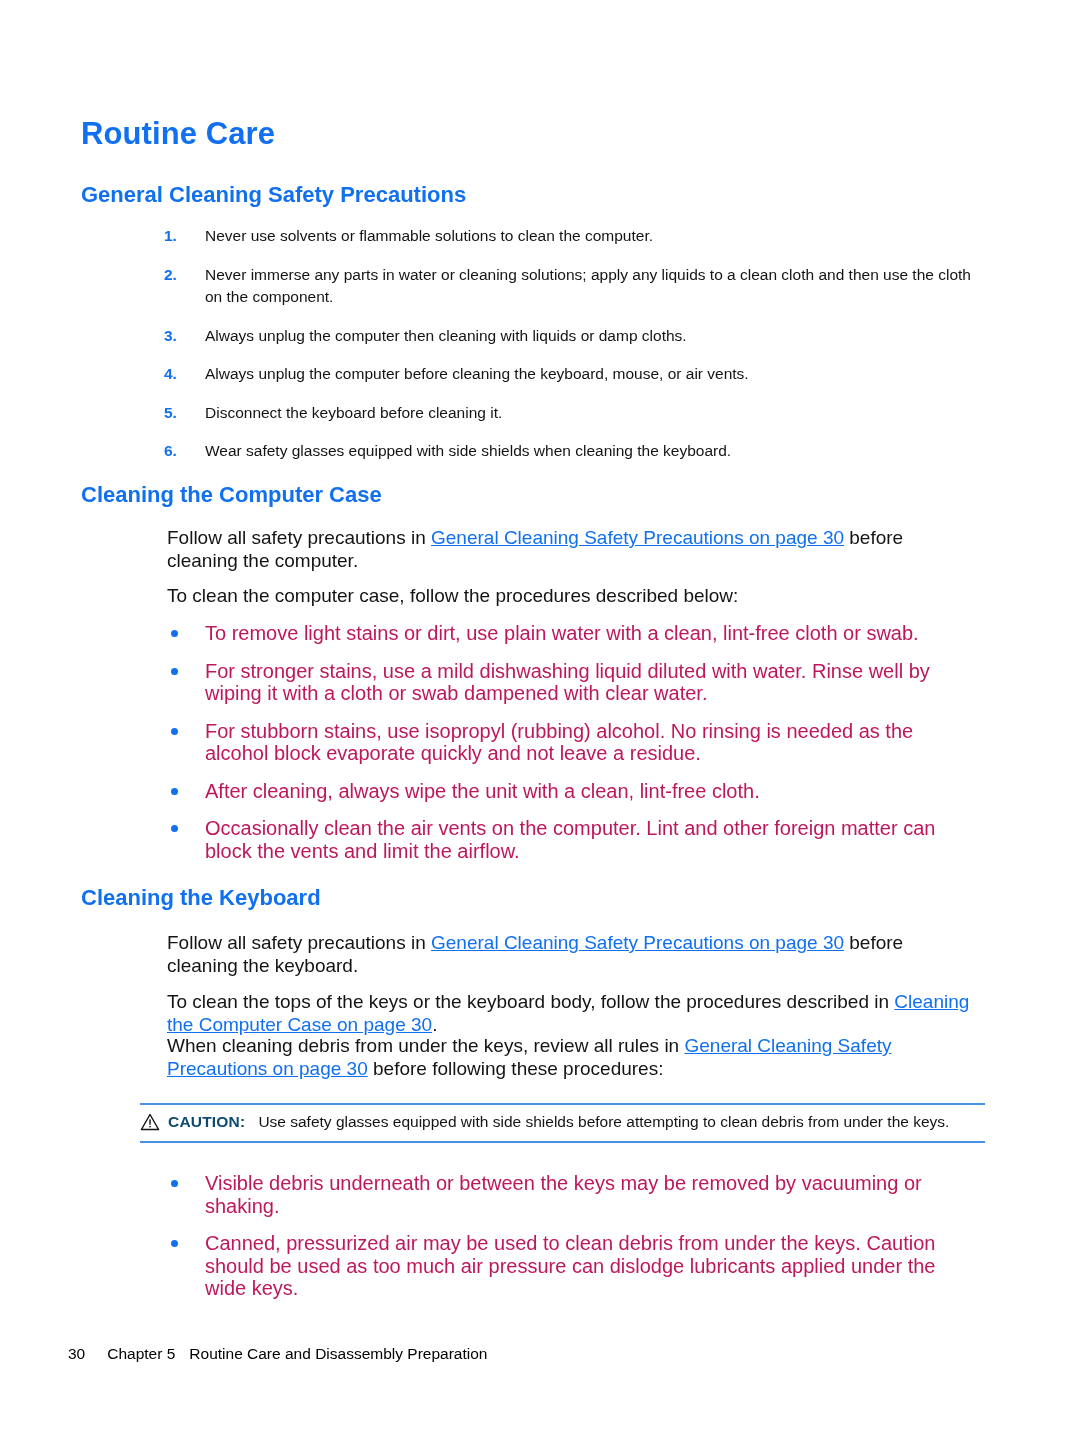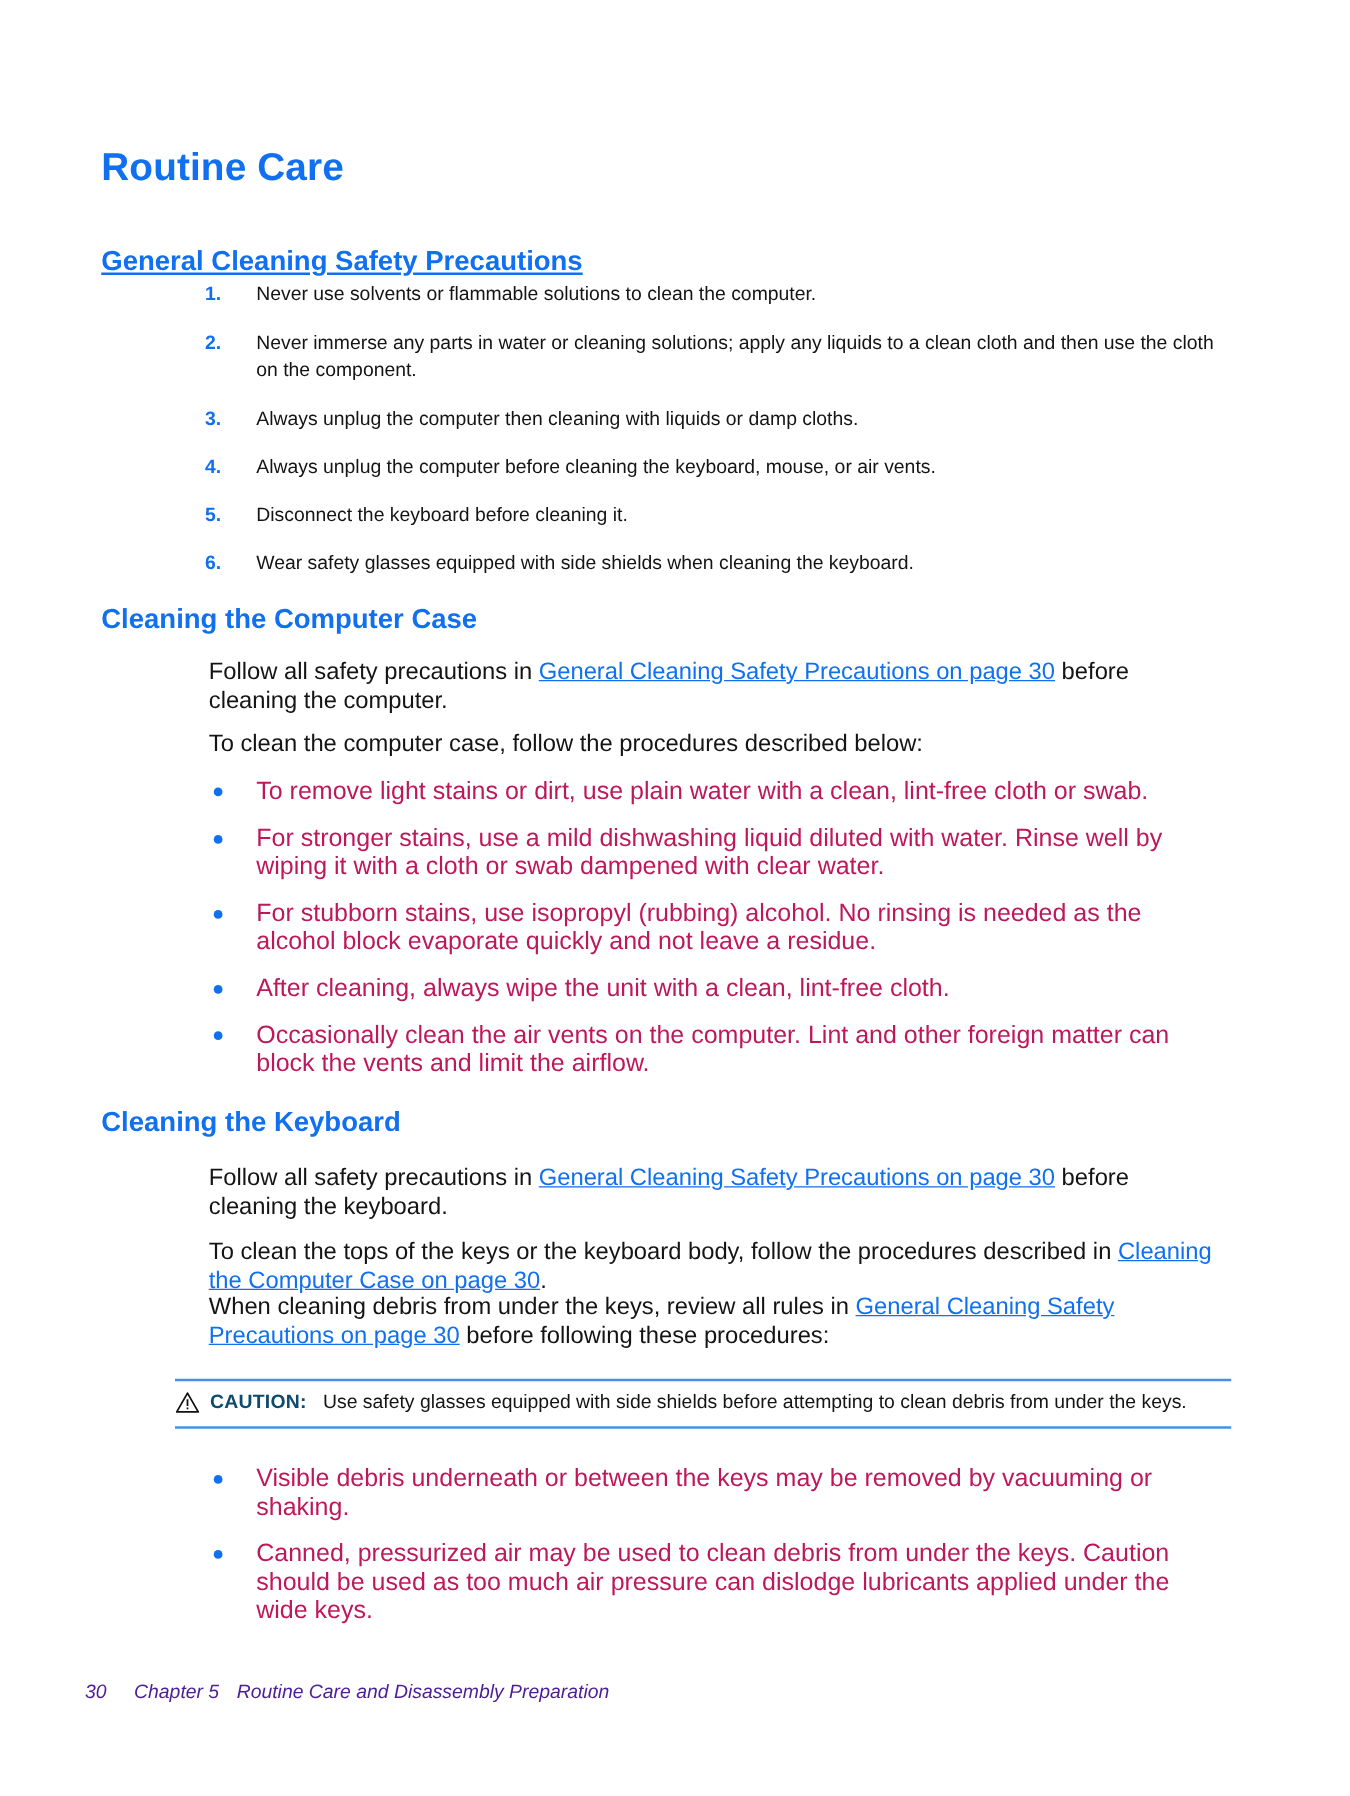--- a/index.html
+++ b/index.html
@@ -35,21 +35,21 @@
   }
   .h2 {
     position: absolute;
     left: 81px;
     font-size: 22px;
     font-weight: bold;
     color: #1070f0;
     line-height: 1.15;
     white-space: nowrap;
   }
-  .h2-general { top: 196px; text-decoration: underline; }
+  .h2-general { top: 182px; }
   .h2-case    { top: 482px; }
   .h2-keyboard{ top: 885px; }
 
   
   .num-list {
     position: absolute;
     left: 160px;
     top: 225px;
     width: 815px;
   }
@@ -150,23 +150,22 @@
     letter-spacing: 0.2px;
   }
   .caution-gap { display: inline-block; width: 13px; }
 
   
   .footer {
     position: absolute;
     left: 68px;
     top: 1345px;
     font-size: 15.5px;
-    color: #4c1d95;
+    color: #000000;
     white-space: nowrap;
-    font-style: italic;
   }
   .footer-pagenum { margin-right: 22px; }
   .footer-chapter { margin-right: 14px; }
 </style>
 </head>
 <body>
 
 <div class="page">
 
   <div class="h1">Routine Care</div>

